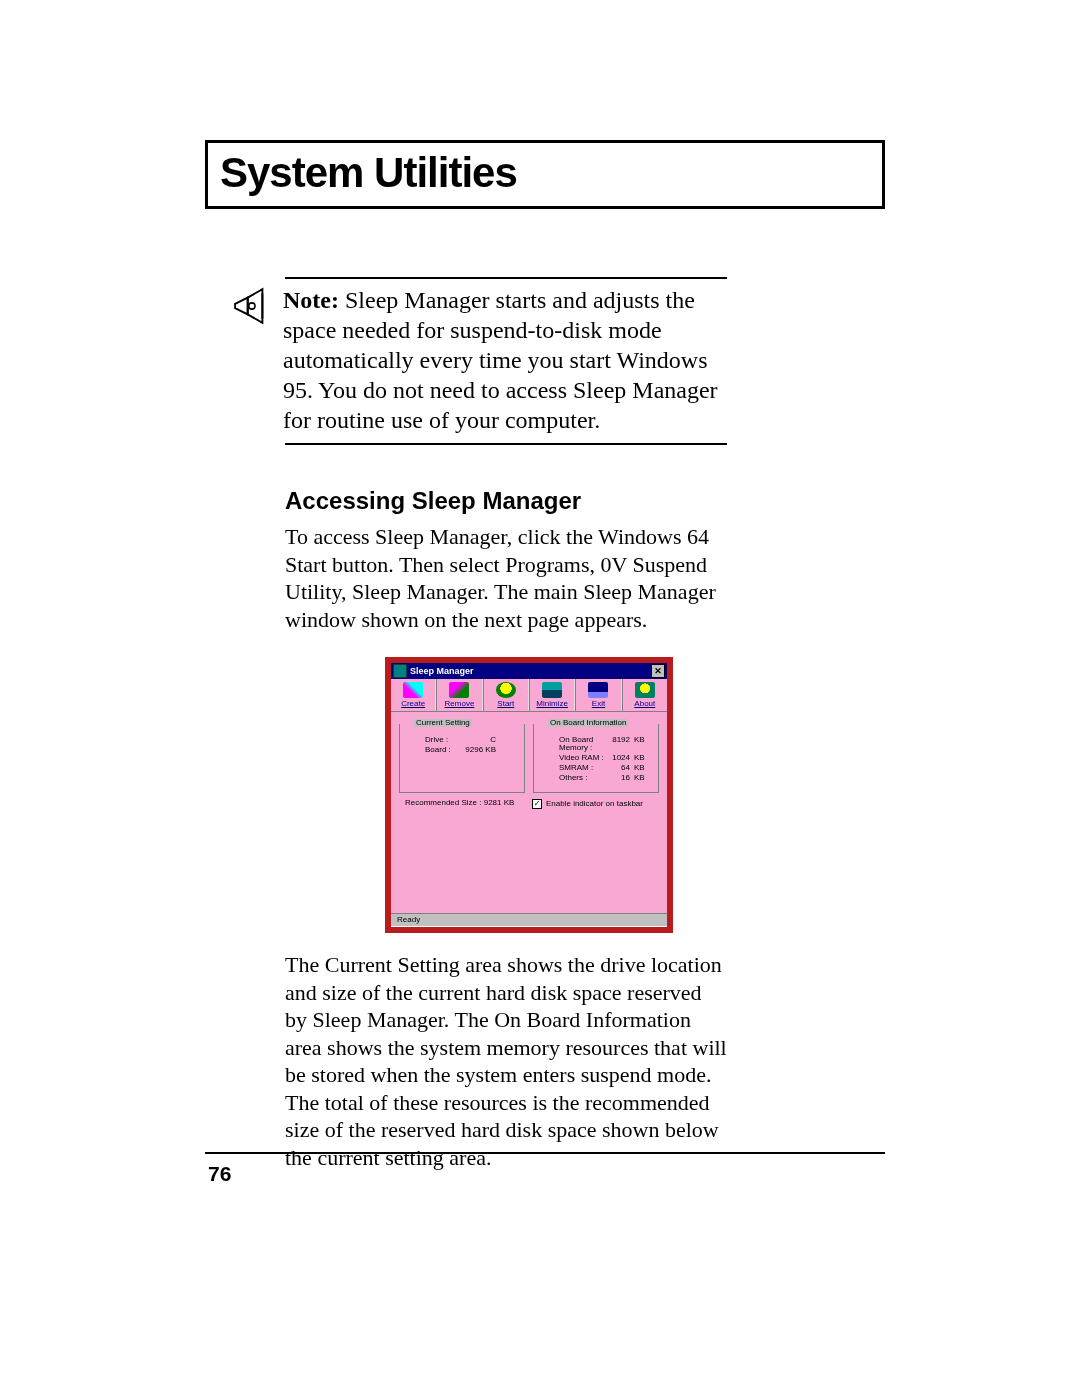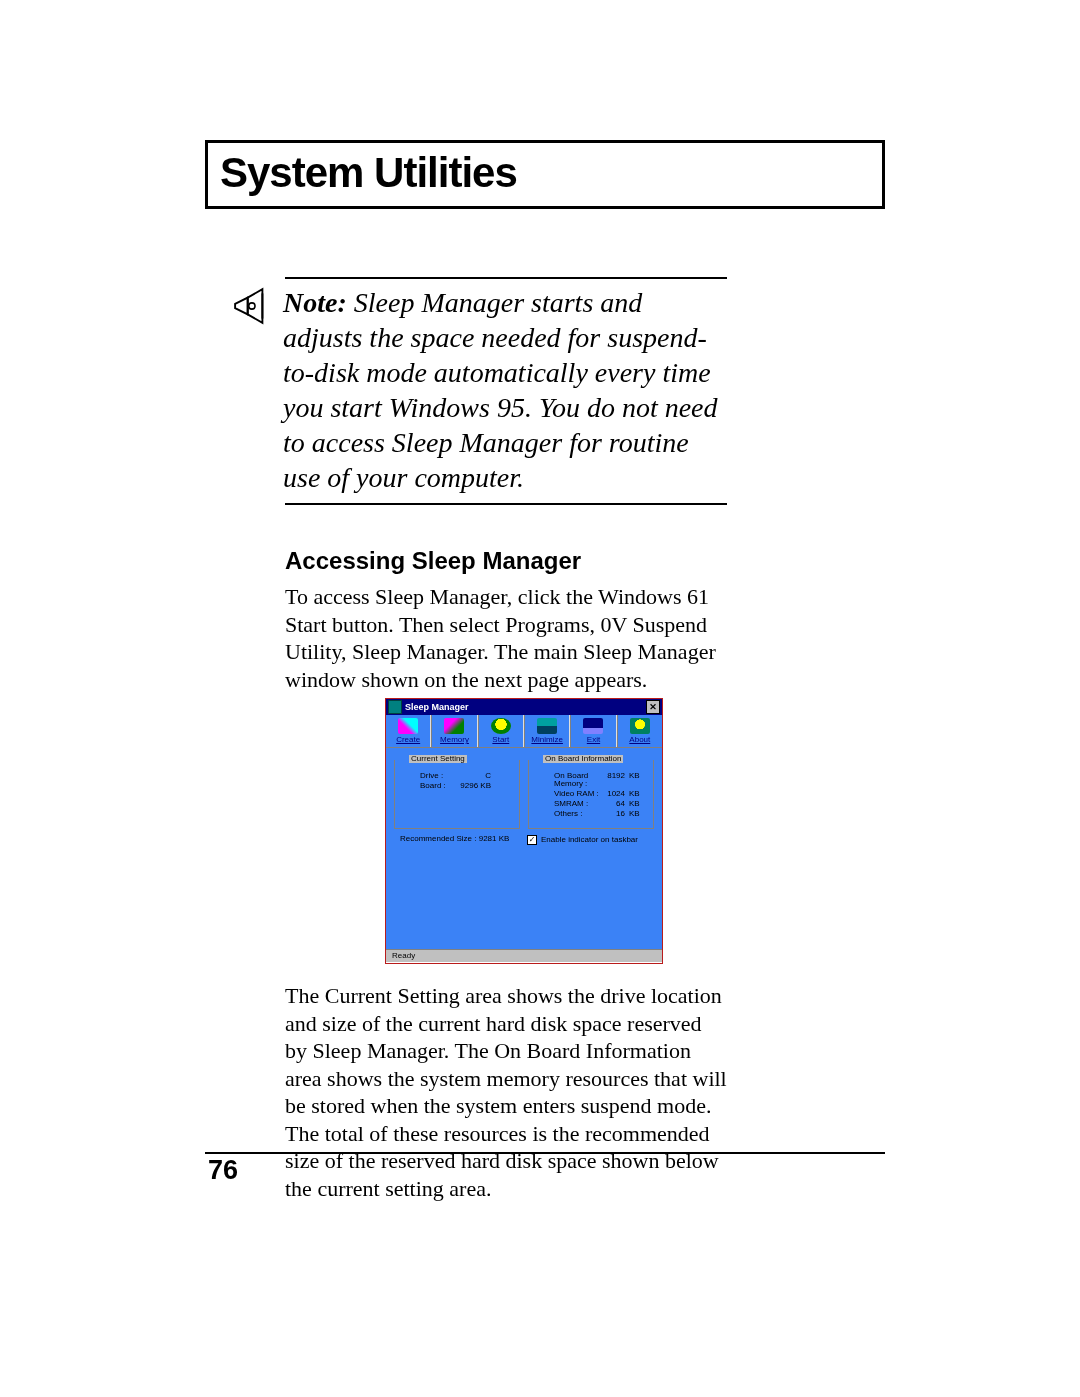--- a/index.html
+++ b/index.html
@@ -39,46 +39,45 @@
   }
   .note-icon {
     width: 50px;
     flex: 0 0 50px;
     padding-top: 6px;
     margin-left: -52px;
   }
   .note-icon svg { width: 42px; height: 42px; }
   .note-text {
     padding: 6px 0 8px 0;
-    font-size: 28px;
+    font-size: 24px;
     line-height: 1.25;
-    font-style: italic;
   }
   .note-text b { font-weight: bold; }
   .section-heading {
     font-family: Arial, Helvetica, sans-serif;
     font-weight: 800;
     font-size: 24px;
     margin: 42px 0 8px 80px;
   }
   .body-para {
     margin: 0 0 0 80px;
     font-size: 22px;
     line-height: 1.25;
     width: 442px;
   }
 
   
   .sm-window {
     width: 276px;
-    margin: 5px 0 18px 180px;
-    border: 1px solid #b91c1c;
+    margin: 24px 0 18px 180px;
+    border: 6px solid #b91c1c;
     font-family: "MS Sans Serif", Arial, sans-serif;
     font-size: 8.5px;
-    background: #3b82f6;
+    background: #f9a8d4;
     line-height: 1;
   }
   .sm-titlebar {
     height: 16px;
     background: #000080;
     color: #fff;
     display: flex;
     align-items: center;
     padding: 0 2px;
     font-weight: bold;
@@ -174,21 +173,21 @@
   .ti-exit   { background: linear-gradient(#000080 60%, #8080ff 60%); border-radius:2px; }
   .ti-about  { background: radial-gradient(circle at 50% 40%, #ffff00 0 35%, #008060 37% 100%); border-radius:2px; }
 
   .footer-rule {
     position:absolute; left:205px; right:195px; bottom:84px;
     border-top: 2px solid #000;
   }
   .page-number {
     position:absolute; left:208px; bottom:52px;
     font-family: Arial, Helvetica, sans-serif;
-    font-weight:800; font-size:27px;
+    font-weight:800; font-size:21px;
   }
 </style>
 </head>
 <body>
 
 <div class="page">
 
   <div class="title-box">
     <h1>System Utilities</h1>
   </div>
@@ -203,39 +202,39 @@
       </svg>
     </div>
     <div class="note-text">
       <b>Note:</b>
       <span>Sleep Manager starts and adjusts the space needed for suspend-to-disk mode automatically every time you start Windows 95. You do not need to access Sleep Manager for routine use of your computer.</span>
     </div>
   </div>
 
   <div class="section-heading">Accessing Sleep Manager</div>
 
-  <div class="body-para">To access Sleep Manager, click the Windows 61 Start button. Then select Programs, 0V Suspend Utility, Sleep Manager. The main Sleep Manager window shown on the next page appears.</div>
+  <div class="body-para">To access Sleep Manager, click the Windows 64 Start button. Then select Programs, 0V Suspend Utility, Sleep Manager. The main Sleep Manager window shown on the next page appears.</div>
 
   <div class="sm-window">
     <div class="sm-titlebar">
       <div class="sm-title-icon"></div>
       <div class="sm-title-text">Sleep Manager</div>
       <div class="sm-close-btn">
         <span>✕</span>
       </div>
     </div>
 
     <div class="sm-toolbar">
       <div class="sm-tool-item">
         <div class="sm-tool-icon ti-create"></div>
         <div class="sm-tool-label"><u>Create</u></div>
       </div>
       <div class="sm-tool-item">
         <div class="sm-tool-icon ti-remove"></div>
-        <div class="sm-tool-label"><u>Memory</u></div>
+        <div class="sm-tool-label"><u>Remove</u></div>
       </div>
       <div class="sm-tool-item">
         <div class="sm-tool-icon ti-help"></div>
         <div class="sm-tool-label"><u>Start</u></div>
       </div>
       <div class="sm-tool-item">
         <div class="sm-tool-icon ti-min"></div>
         <div class="sm-tool-label"><u>Minimize</u></div>
       </div>
       <div class="sm-tool-item">

